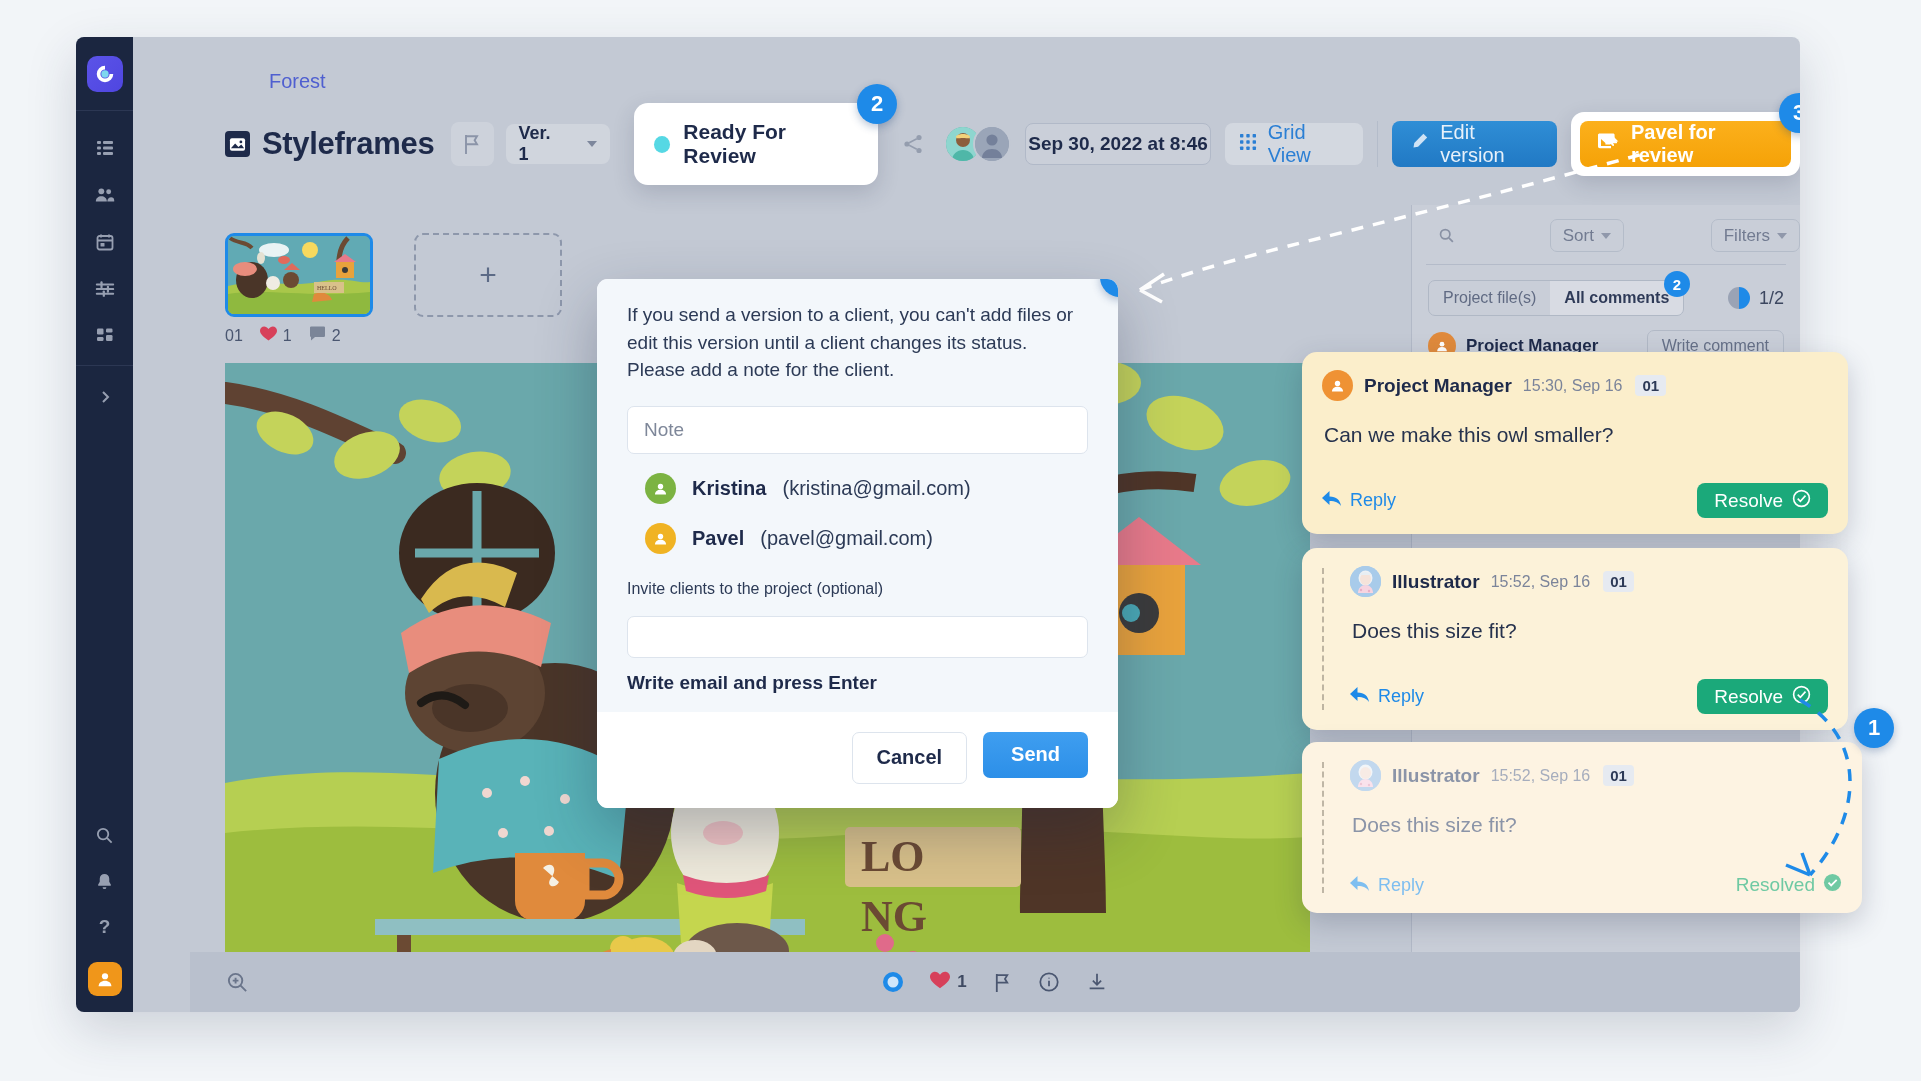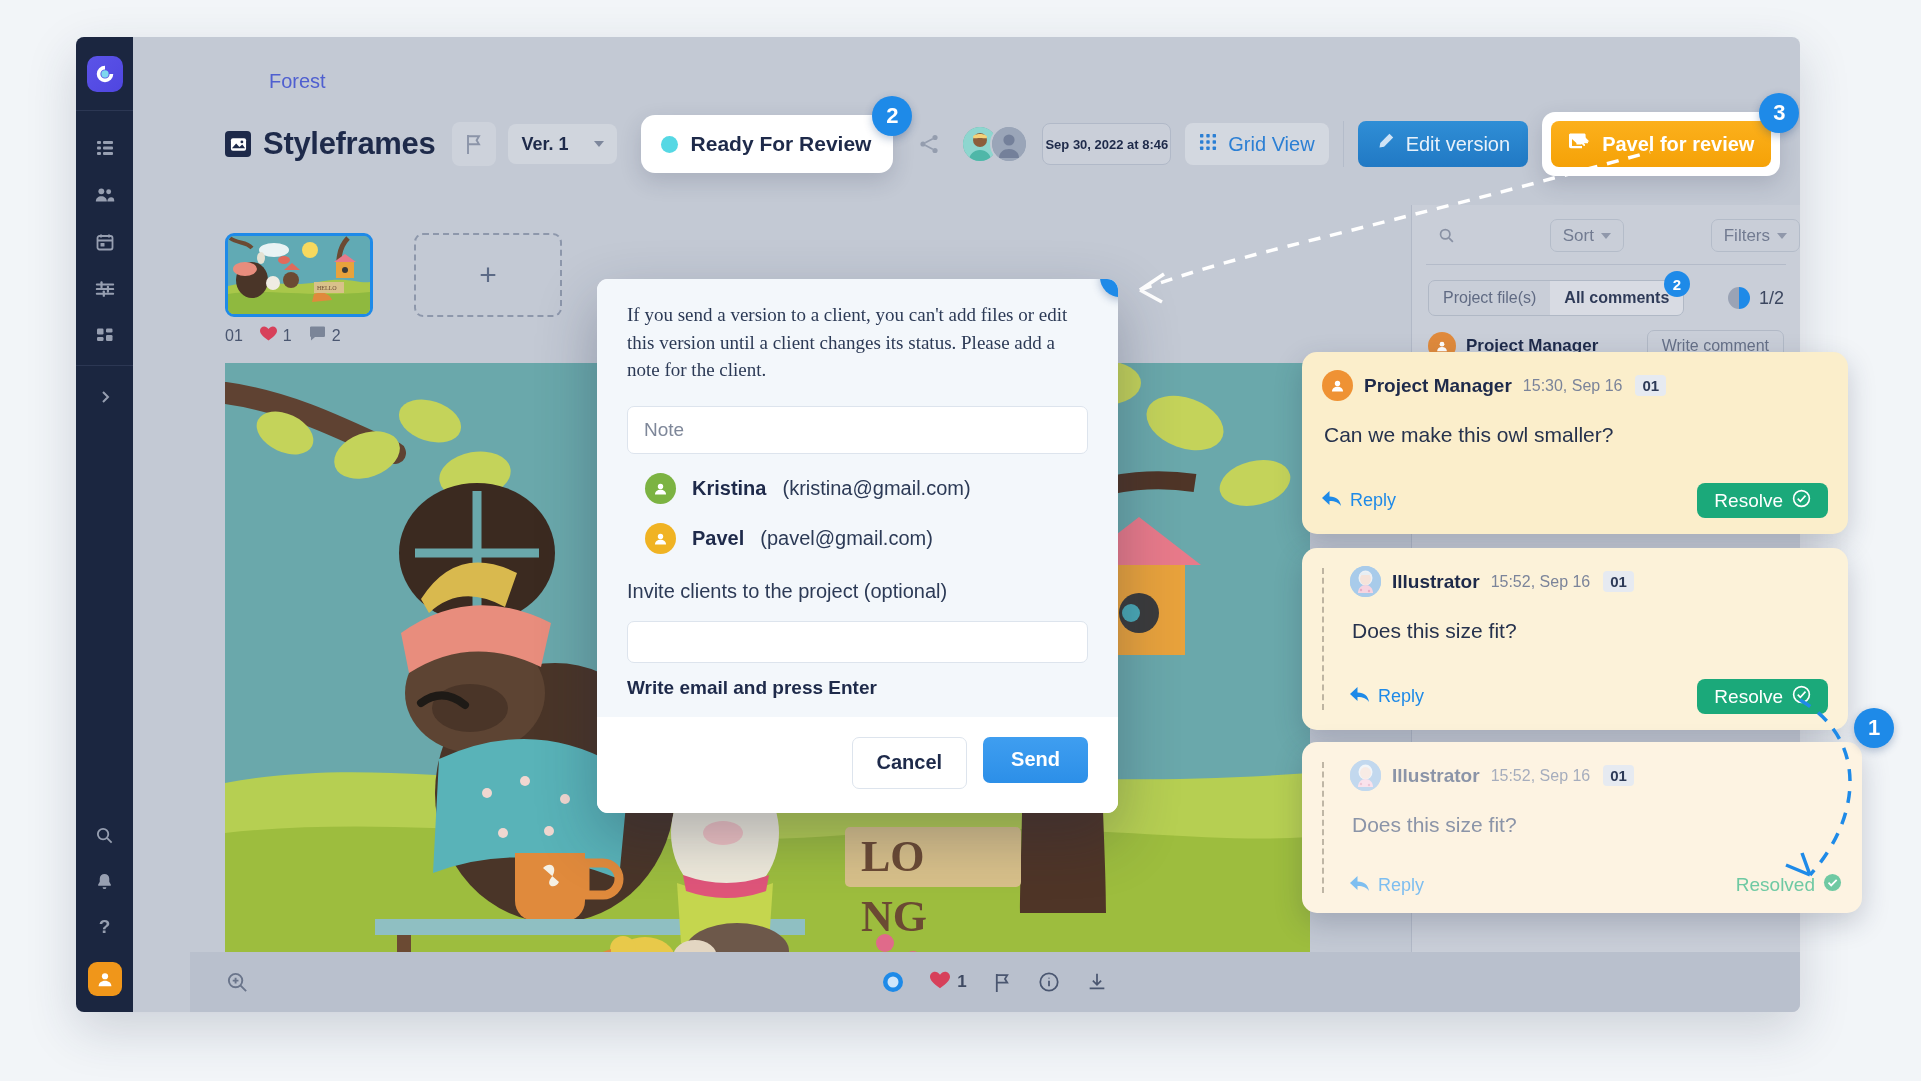--- a/index.html
+++ b/index.html
@@ -86,21 +86,21 @@
   .share-btn{width:44px;height:44px;margin-left:14px;display:flex;align-items:center;justify-content:center;opacity:.55;}
 
   .avatars{display:flex;align-items:center;margin-left:10px;}
   .av{width:38px;height:38px;border-radius:50%;border:2px solid #c3c9d4;overflow:hidden;position:relative;background:#8d99b0;}
   .av+.av{margin-left:-9px;}
 
   .date-chip{
     margin-left:14px;height:42px;padding:0 2px;border-radius:8px;
     border:1px solid #b1b9c8;background:rgba(255,255,255,.12);
     display:flex;align-items:center;
-    font-size:13px;font-weight:bold;color:#1e2a4a;white-space:nowrap;
+    font-size:19px;font-weight:bold;color:#1e2a4a;white-space:nowrap;
   }
   .gridview-btn{
     margin-left:14px;height:42px;padding:0 14px;border-radius:8px;
     background:rgba(255,255,255,.28);
     display:flex;align-items:center;gap:11px;
     font-size:20px;color:#2b7fd4;font-weight:400;
   }
   .tb-sep{width:1px;height:46px;background:#b4bcca;margin-left:14px;}
   .edit-btn{
     margin-left:14px;height:46px;padding:0 18px;border-radius:8px;
@@ -241,31 +241,31 @@
   #modal{
     position:absolute;left:597px;top:279px;width:521px;
     border-radius:11px;overflow:hidden;
     box-shadow:0 24px 60px rgba(25,35,65,.3);
     z-index:80;background:#f3f7fb;
   }
   #modal-head{background:#fff;padding:26px 30px 20px 30px;position:relative;}
   #modal-title{font-size:26px;font-weight:bold;color:#1e2a4a;}
   #modal-close{position:absolute;right:24px;top:24px;font-size:26px;color:#b9c1cf;line-height:1;}
   #modal-body{padding:22px 30px 18px 30px;background:#f3f7fb;}
-  #modal-desc{font-size:19px;line-height:1.45;color:#2c3a56;font-family:Liberation Serif, serif;}
+  #modal-desc{font-size:19px;line-height:1.45;color:#2c3a56;}
   .m-input{
     margin-top:22px;height:48px;border-radius:7px;border:1px solid #dde4ed;background:#fff;
     display:flex;align-items:center;padding:0 16px;font-size:19px;color:#7e8799;
   }
   .m-sub{margin-top:25px;font-size:20px;font-weight:bold;color:#1e2a4a;}
   .client-row{display:flex;align-items:center;gap:16px;margin-top:19px;padding-left:18px;}
   .client-av{width:31px;height:31px;border-radius:50%;display:flex;align-items:center;justify-content:center;flex:none;}
   .client-name{font-size:20px;font-weight:bold;color:#1e2a4a;}
   .client-mail{font-size:20px;color:#2c3a56;}
-  .m-label{margin-top:26px;font-size:20px;color:#2c3a56;}
+  .m-label{margin-top:26px;font-size:16px;color:#2c3a56;}
   .m-input2{margin-top:18px;height:42px;border-radius:7px;border:1px solid #dde4ed;background:#fff;}
   .m-hint{margin-top:14px;font-size:19px;font-weight:bold;color:#1e2a4a;}
   #modal-foot{background:#fff;padding:20px 30px 24px 30px;display:flex;justify-content:flex-end;gap:16px;}
   .btn-cancel{height:52px;padding:0 24px;border-radius:7px;border:1px solid #dde4ed;background:#fff;
     display:flex;align-items:center;font-size:20px;font-weight:bold;color:#1e2a4a;}
   .btn-send{height:46px;padding:0 28px;border-radius:7px;
     background:linear-gradient(180deg,#3f9ef0,#2c8fe8);
     display:flex;align-items:center;font-size:20px;font-weight:bold;color:#fff;}
 
   

